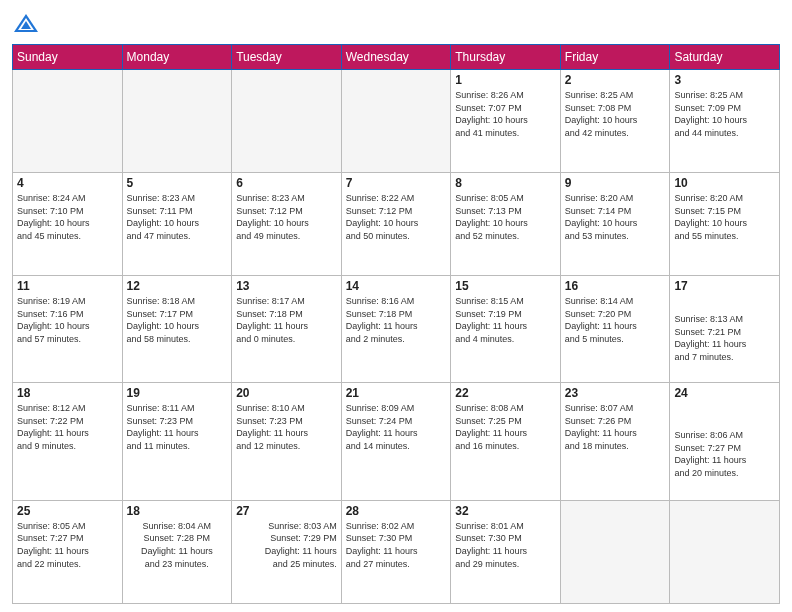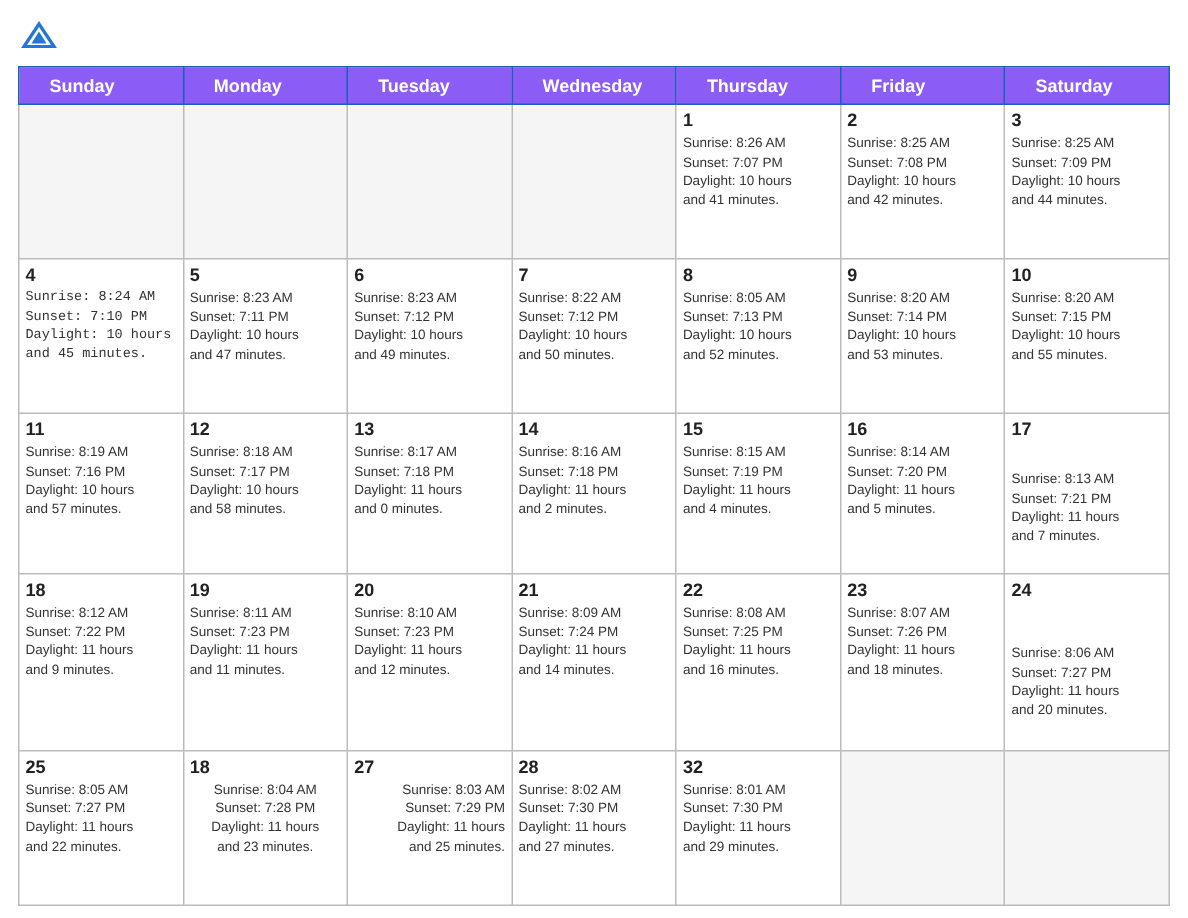--- a/index.html
+++ b/index.html
@@ -51,25 +51,25 @@
       font-size: 15px;
       color: #444;
     }
     .calendar {
       flex: 1;
       border-collapse: collapse;
       width: 100%;
       table-layout: fixed;
     }
     .calendar th {
-      background-color: #8b5cf6;
+      background-color: #be185d;
       color: #fff;
       font-size: 12px;
-      font-weight: bold;
-      padding: 5px 20px;
+      font-weight: normal;
+      padding: 5px 4px;
       text-align: left;
       border: 1px solid #1a60b8;
     }
     .calendar td {
       border: 1px solid #bbb;
       vertical-align: top;
       padding: 3px 4px;
       font-size: 9.5px;
       color: #222;
       background: #fff;
@@ -148,21 +148,21 @@
             <span class="day-num">3</span>
             <div class="day-info" style="white-space: pre-line;">Sunrise: 8:25 AM
 Sunset: 7:09 PM
 Daylight: 10 hours
 and 44 minutes.</div>
           </td>
         </tr>
         <tr>
           <td>
             <span class="day-num">4</span>
-            <div class="day-info" style="white-space: pre-line; font-family: Liberation Mono, monospace;">Sunrise: 8:24 AM
+            <div class="day-info" style="white-space: pre-line;">Sunrise: 8:24 AM
 Sunset: 7:10 PM
 Daylight: 10 hours
 and 45 minutes.</div>
           </td>
           <td>
             <span class="day-num">5</span>
             <div class="day-info" style="white-space: pre-line;">Sunrise: 8:23 AM
 Sunset: 7:11 PM
 Daylight: 10 hours
 and 47 minutes.</div>

